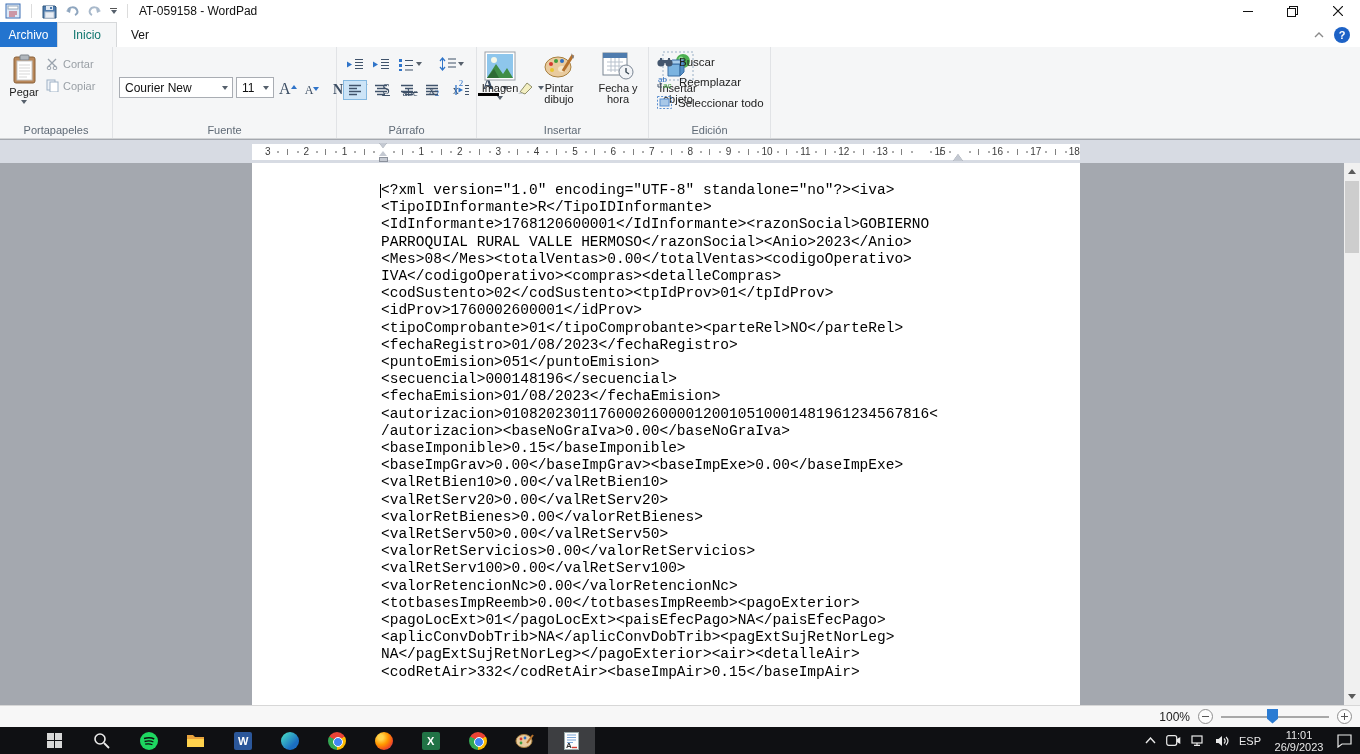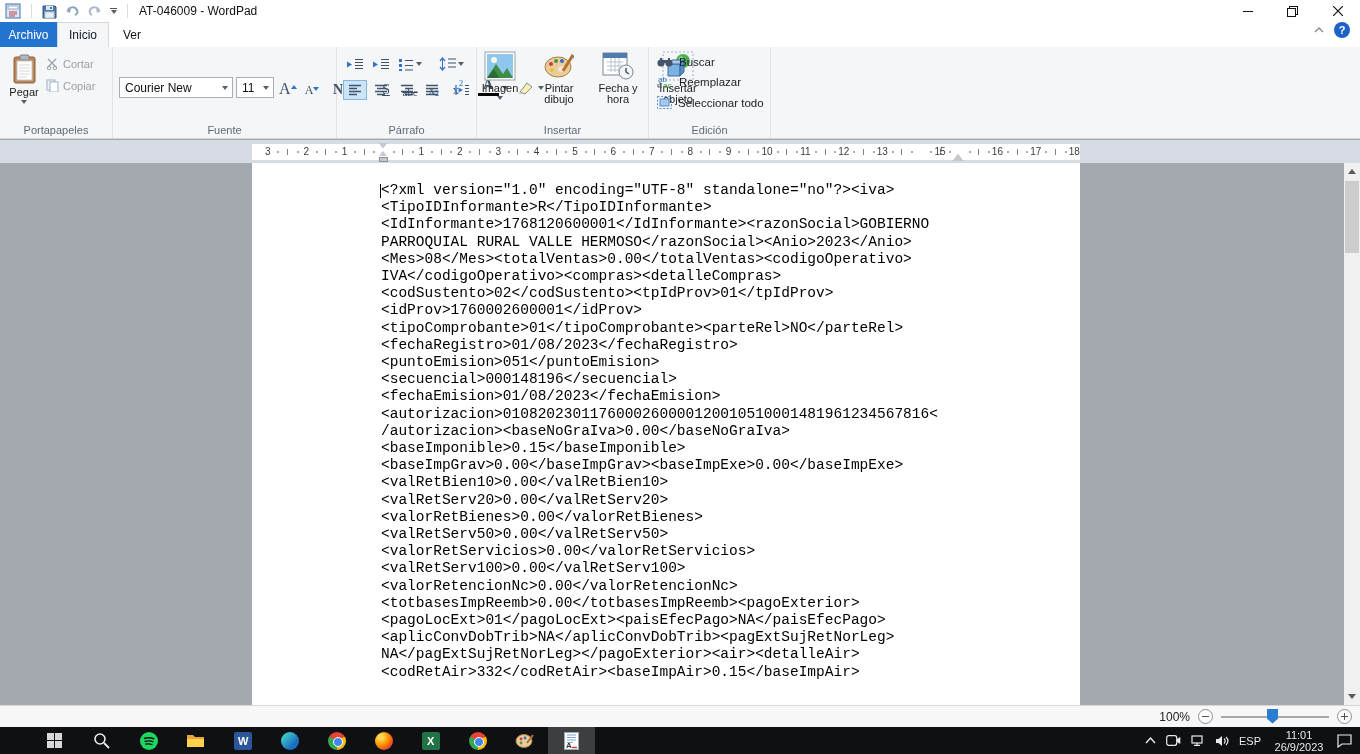--- a/index.html
+++ b/index.html
@@ -8,24 +8,24 @@
 
 
 #titlebar{position:absolute;top:0;left:0;right:0;height:22px;background:#fff;display:flex;align-items:center;z-index:5}
 .qat{display:flex;align-items:center;gap:7px;padding-left:5px;height:22px}
 .qsep{width:1px;height:14px;background:#dcdcdc;margin:0 3px}
 #title-text{margin-left:8px;font-size:12px;color:#111}
 #wincontrols{position:absolute;right:0;top:0;height:22px;display:flex}
 .winbtn{width:45px;height:22px;display:flex;align-items:center;justify-content:center}
 
 
-#tabbar{position:absolute;top:22px;left:0;right:0;height:25px;background:#fff;display:flex;align-items:flex-start}
+#tabbar{position:absolute;top:22px;left:0;right:0;height:25px;background:#fff;display:flex;align-items:center}
 .tab{display:flex;align-items:center;justify-content:center;font-size:12px;height:25px}
 .tab-archivo{width:57px;background:#2374cf;color:#fff}
-.tab-inicio{width:52px;background:#f5f6f7;border:1px solid #d6d8da;border-bottom:none;color:#0f172a}
+.tab-inicio{width:60px;background:#f5f6f7;border:1px solid #d6d8da;border-bottom:none;color:#0f766e}
 .tab-ver{width:46px;color:#111}
 #tab-right{margin-left:auto;display:flex;align-items:center;gap:10px;padding-right:10px}
 #help-btn{width:16px;height:16px;border-radius:50%;background:#1d62c6;color:#fff;font-size:11px;font-weight:bold;display:flex;align-items:center;justify-content:center}
 
 
 #ribbon{position:absolute;top:47px;left:0;right:0;height:92px;background:#f5f6f7;border-bottom:1px solid #d2d4d6;display:flex;z-index:4}
 .group{position:relative;height:100%;border-right:1px solid #e1e3e6;padding:3px 2px 16px}
 .glabel{position:absolute;bottom:2px;left:0;right:0;text-align:center;font-size:11px;color:#5f6a76}
 .caret{width:0;height:0;border-left:3.5px solid transparent;border-right:3.5px solid transparent;border-top:4px solid #56606c;display:inline-block}
 .dis{color:#9aa0a6}
@@ -140,21 +140,21 @@
           <path d="M12 6 C11 3,5 2,3 6 C2 8,3 10,5 11" fill="none" stroke="#a9b9cb" stroke-width="2"></path>
           <path d="M14 7 L9 4 L10 9 Z" fill="#a9b9cb"></path>
         </svg>
     </span>
     <span style="display:flex;flex-direction:column;align-items:center;gap:1px">
       <span style="width:7px;height:1px;background:#555"></span>
         <span class="caret"></span>
     </span>
     <span class="qsep"></span>
   </div>
-  <span id="title-text">AT-046009 - WordPad</span>
+  <span id="title-text">AT-059158 - WordPad</span>
   <div id="wincontrols">
     <span class="winbtn">
         <svg width="10" height="10">
           <rect x="0" y="5" width="10" height="1" fill="#111"></rect>
         </svg>
       </span>
     <span class="winbtn">
         <svg width="11" height="11">
           <rect x="2.5" y="0.5" width="8" height="8" fill="none" stroke="#111"></rect>
           <rect x="0.5" y="2.5" width="8" height="8" fill="#fff" stroke="#111"></rect>

